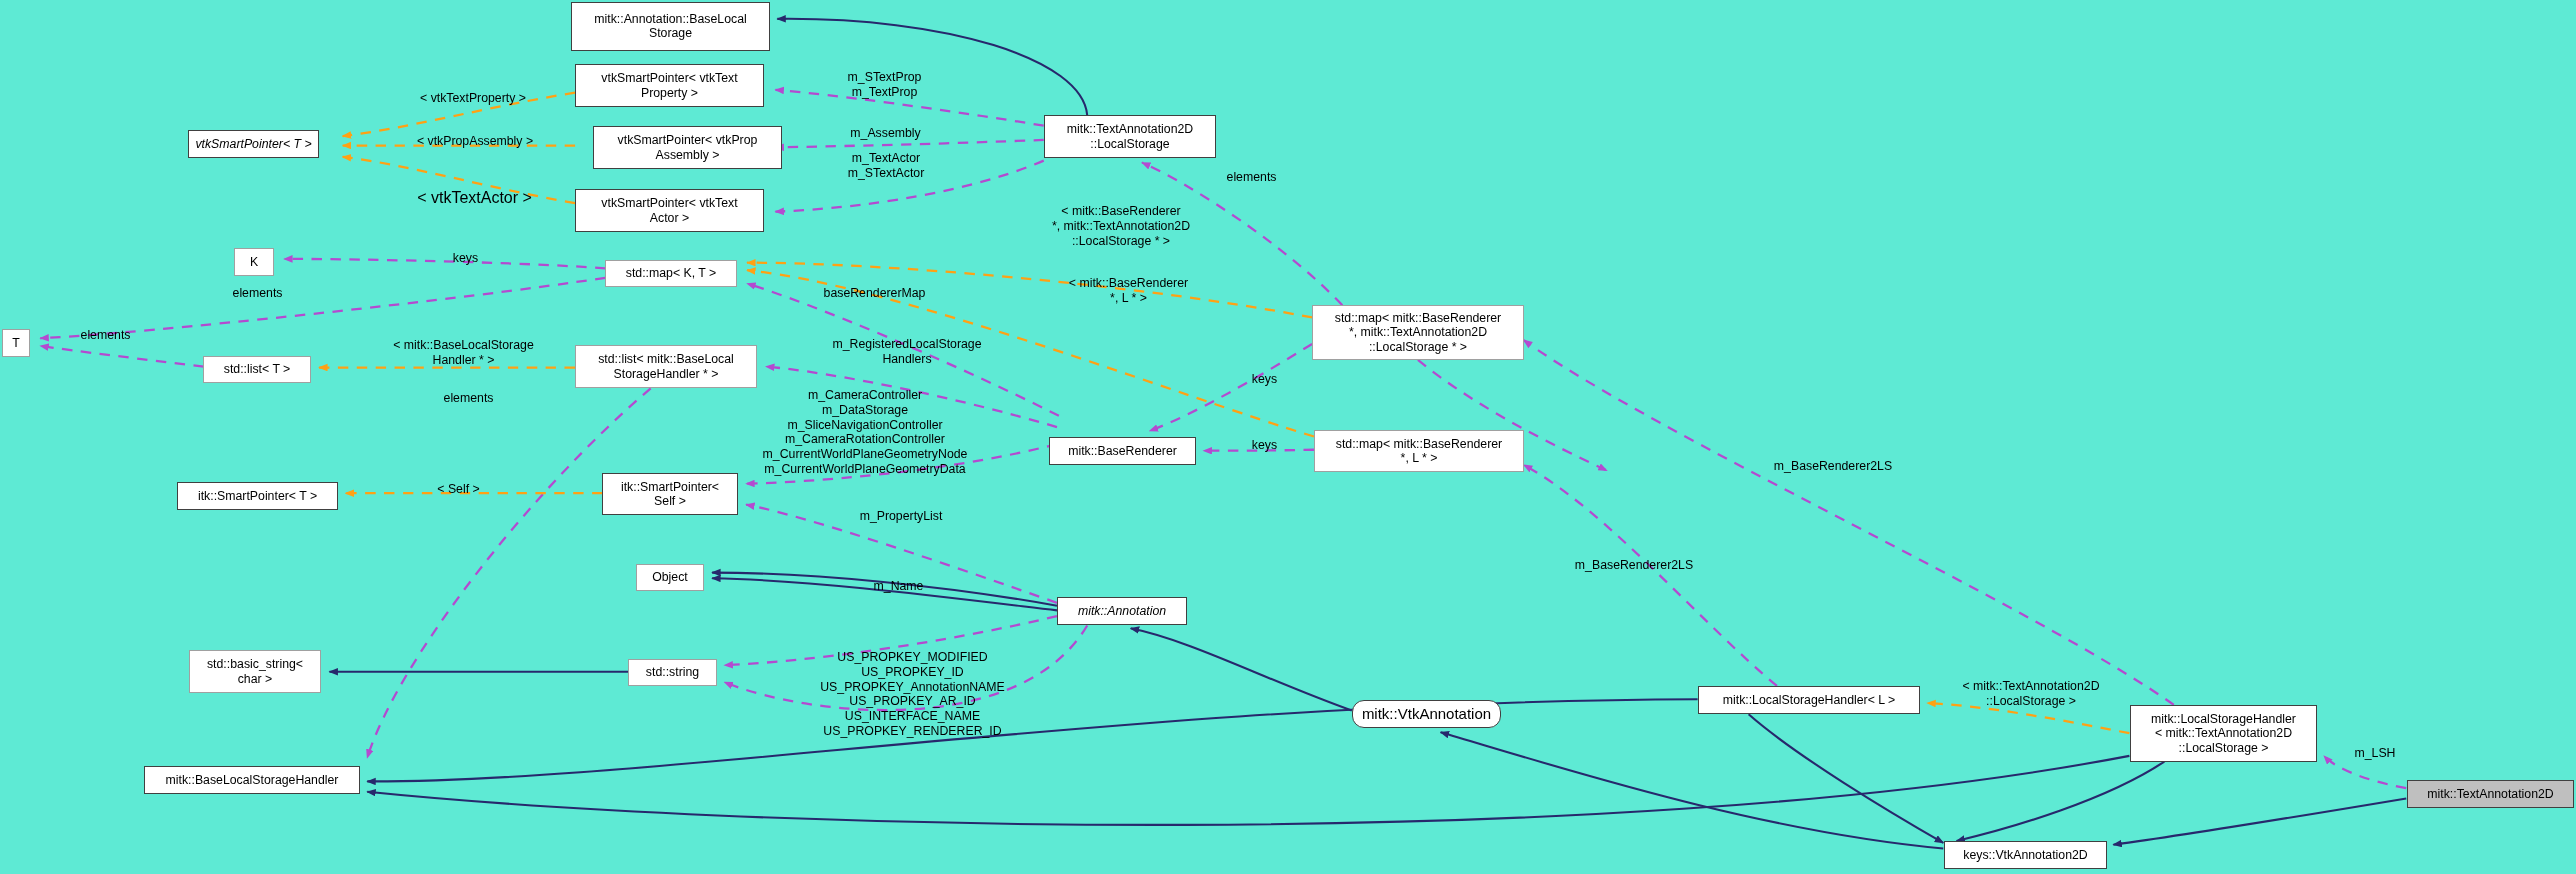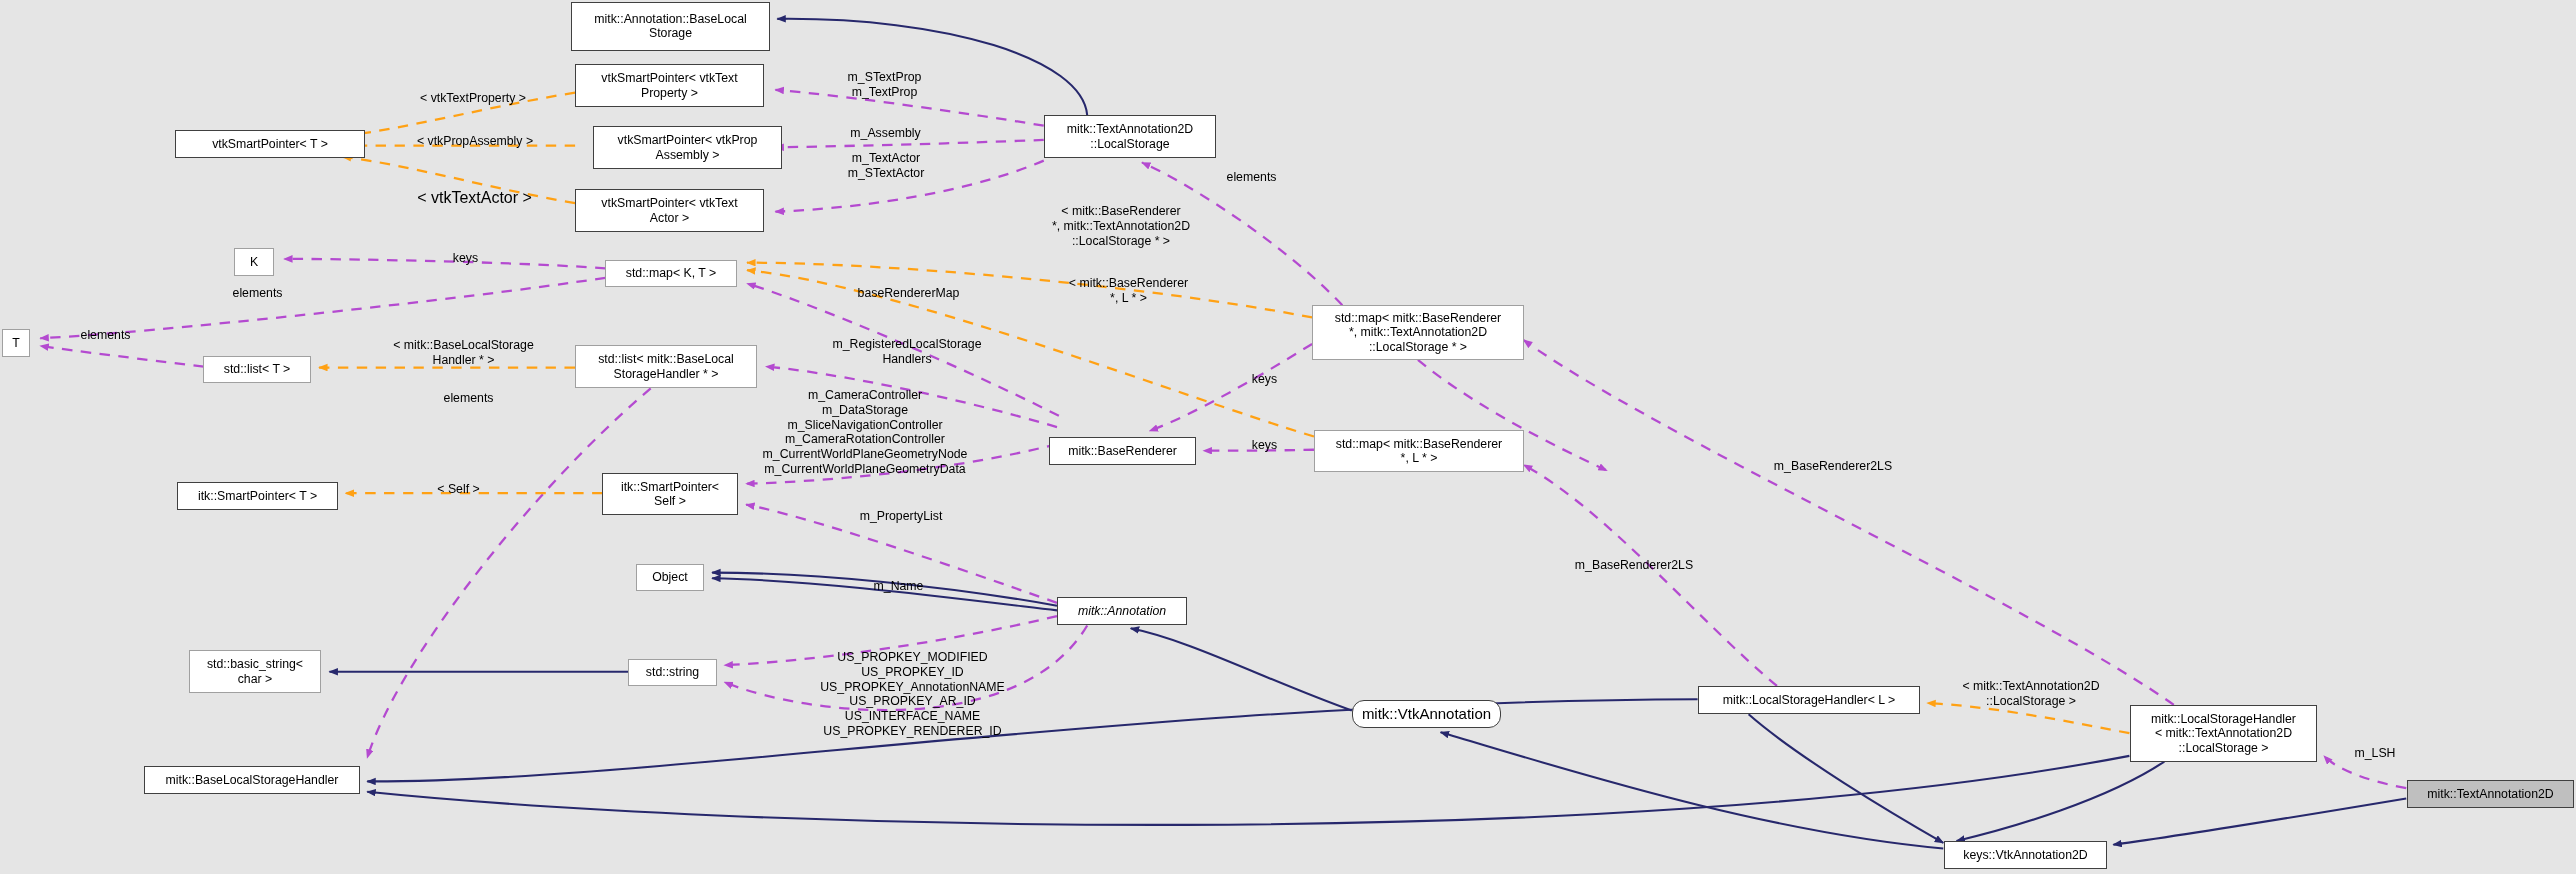--- a/index.html
+++ b/index.html
@@ -4,21 +4,21 @@
 <style>
   html, body {
     margin: 0;
     padding: 0;
     background: #ffffff;
   }
   #diagram {
     position: relative;
     width: 2576px;
     height: 874px;
-    background: #e5e5e5;
+    background: #5eead4;
     font-family: "Liberation Sans", sans-serif;
     overflow: hidden;
   }
   #edges {
     position: absolute;
     left: 0;
     top: 0;
     width: 2576px;
     height: 874px;
     pointer-events: none;
@@ -159,21 +159,21 @@
 
   <div id="nodes-layer">
       <div class="node n-solid" style="left: 571px; top: 1.9px; width: 199px; height: 49px; font-size: 12.3px;">mitk::Annotation::BaseLocal
 Storage</div>
       <div class="node n-solid" style="left: 575px; top: 64px; width: 189px; height: 43px; font-size: 12.3px;">vtkSmartPointer&lt; vtkText
 Property &gt;</div>
       <div class="node n-solid" style="left: 593px; top: 126px; width: 189px; height: 43px; font-size: 12.3px;">vtkSmartPointer&lt; vtkProp
 Assembly &gt;</div>
       <div class="node n-solid" style="left: 575px; top: 189px; width: 189px; height: 43px; font-size: 12.3px;">vtkSmartPointer&lt; vtkText
 Actor &gt;</div>
-      <div class="node n-solid" style="left: 175px; top: 130px; width: 190px; height: 28px; font-size: 12.3px;">vtkSmartPointer&lt; T &gt;</div>
+      <div class="node n-solid" style="left: 188px; top: 130px; width: 131px; height: 28px; font-size: 12.3px; font-style: italic;">vtkSmartPointer&lt; T &gt;</div>
       <div class="node n-solid" style="left: 1044px; top: 115px; width: 172px; height: 43px; font-size: 12.3px;">mitk::TextAnnotation2D
 ::LocalStorage</div>
       <div class="node n-thin" style="left: 234px; top: 248px; width: 40px; height: 28px; font-size: 12.3px;">K</div>
       <div class="node n-thin" style="left: 1.9px; top: 329px; width: 28px; height: 28px; font-size: 12.3px;">T</div>
       <div class="node n-thin" style="left: 605px; top: 260px; width: 132px; height: 26.5px; font-size: 12.3px;">std::map&lt; K, T &gt;</div>
       <div class="node n-thin" style="left: 203px; top: 356px; width: 108px; height: 26.5px; font-size: 12.3px;">std::list&lt; T &gt;</div>
       <div class="node n-thin" style="left: 575px; top: 345px; width: 182px; height: 43px; font-size: 12.3px;">std::list&lt; mitk::BaseLocal
 StorageHandler * &gt;</div>
       <div class="node n-thin" style="left: 1312px; top: 305px; width: 212px; height: 55px; font-size: 12.3px;">std::map&lt; mitk::BaseRenderer
 *, mitk::TextAnnotation2D
@@ -211,21 +211,21 @@
       <div class="edge-label" style="left: 1021px; top: 204px; width: 200px; font-size: 12.3px;">&lt; mitk::BaseRenderer
 *, mitk::TextAnnotation2D
 ::LocalStorage * &gt;</div>
       <div class="edge-label" style="left: 1047px; top: 276px; width: 163px; font-size: 12.3px;">&lt; mitk::BaseRenderer
 *, L * &gt;</div>
       <div class="edge-label" style="left: 439px; top: 251px; width: 53px; font-size: 12.3px;">keys</div>
       <div class="edge-label" style="left: 214px; top: 286px; width: 87px; font-size: 12.3px;">elements</div>
       <div class="edge-label" style="left: 62px; top: 328px; width: 87px; font-size: 12.3px;">elements</div>
       <div class="edge-label" style="left: 369px; top: 338px; width: 189px; font-size: 12.3px;">&lt; mitk::BaseLocalStorage
 Handler * &gt;</div>
-      <div class="edge-label" style="left: 829px; top: 286px; width: 159px; font-size: 12.3px;">baseRendererMap</div>
+      <div class="edge-label" style="left: 795px; top: 286px; width: 159px; font-size: 12.3px;">baseRendererMap</div>
       <div class="edge-label" style="left: 804px; top: 337px; width: 206px; font-size: 12.3px;">m_RegisteredLocalStorage
 Handlers</div>
       <div class="edge-label" style="left: 425px; top: 391px; width: 87px; font-size: 12.3px;">elements</div>
       <div class="edge-label" style="left: 1238px; top: 372px; width: 53px; font-size: 12.3px;">keys</div>
       <div class="edge-label" style="left: 1238px; top: 438px; width: 53px; font-size: 12.3px;">keys</div>
       <div class="edge-label" style="left: 723px; top: 388px; width: 284px; font-size: 12.3px;">m_CameraController
 m_DataStorage
 m_SliceNavigationController
 m_CameraRotationController
 m_CurrentWorldPlaneGeometryNode

